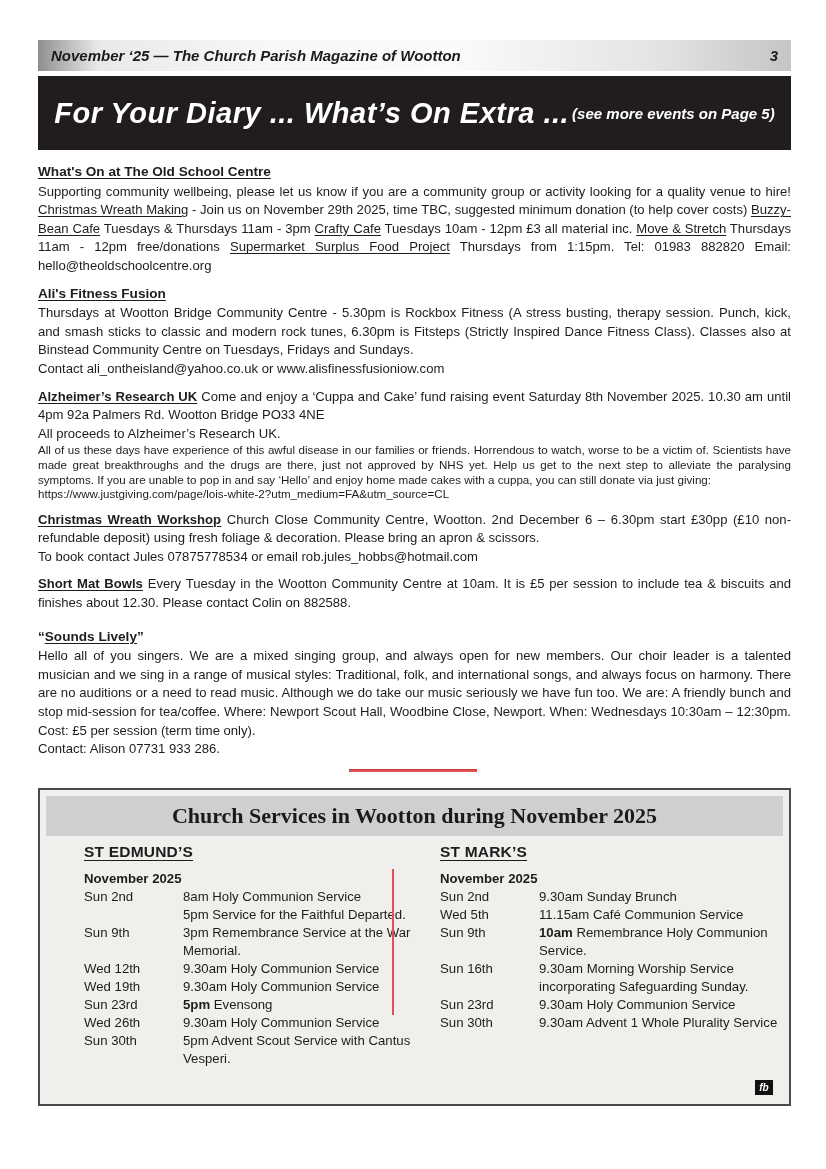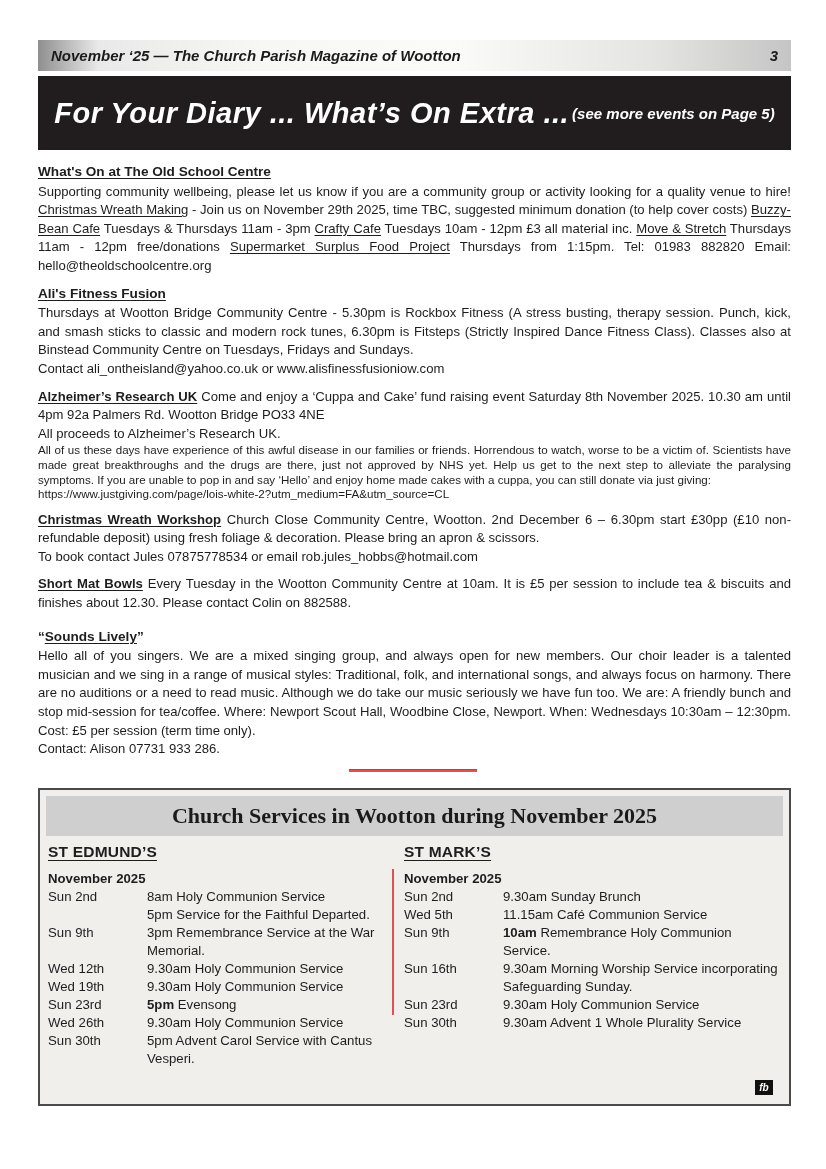--- a/index.html
+++ b/index.html
@@ -21,21 +21,21 @@
   .h{font-weight:bold;font-size:13.6px;margin-bottom:1px;}
   .content p{margin:0;}
   .j{text-align:justify;}
   .small{font-size:11.6px;line-height:14.6px;}
   .divider{position:absolute;left:349px;top:769px;width:128px;height:3px;background:#e0514f;border-top:1px solid #c23e3c;box-sizing:border-box;}
   .services-box{position:absolute;left:38px;top:788px;width:753px;height:318px;box-sizing:border-box;
     background:#f0efec;border:2px solid #4a4a4a;padding:6px;}
   .svc-title{height:40px;line-height:40px;background:#cfcfcf;text-align:center;
     font-family:"Liberation Serif",serif;font-weight:bold;font-size:22px;color:#1a1a1a;}
   .svc-columns{display:flex;position:relative;margin-top:7px;padding:0 2px;font-size:13.2px;line-height:18px;}
-  .svc-col{width:344px;flex-shrink:0;}
+  .svc-col{width:344px;flex-shrink:0;margin-left:36px;}
   .svc-col + .svc-col{width:auto;flex:1;margin-left:12px;}
   .svc-name{font-size:15.5px;font-weight:bold;text-decoration:underline;text-underline-offset:3px;letter-spacing:.2px;}
   .svc-month{font-weight:bold;margin-top:9px;}
   .svc-row{display:flex;}
   .svc-day{width:99px;flex-shrink:0;}
   .svc-lines{flex:1;}
   .red-rule{position:absolute;left:346px;top:26px;width:2px;height:146px;background:#e0514f;}
   .fb-badge{position:absolute;right:16px;bottom:9px;width:18px;height:15px;background:#111;color:#fff;
     font-size:10px;font-weight:bold;font-style:italic;text-align:center;line-height:15px;}
 </style>
@@ -135,21 +135,21 @@
             </div>
             <div class="svc-row">
               <div class="svc-day">Wed 26th</div>
               <div class="svc-lines">
                 <div class="svc-line"><span>9.30am Holy Communion Service</span></div>
               </div>
             </div>
             <div class="svc-row">
               <div class="svc-day">Sun 30th</div>
               <div class="svc-lines">
-                <div class="svc-line"><span>5pm Advent Carol Service with Cantus Vesperi.</span></div>
+                <div class="svc-line"><span>5pm Advent Scout Service with Cantus Vesperi.</span></div>
               </div>
             </div>
           </div>
   </div>
 
   <div class="svc-col">
     <div class="svc-name">ST MARK’S</div>
     <div class="svc-month">November 2025</div>
     <div class="svc-rows">
             <div class="svc-row">

